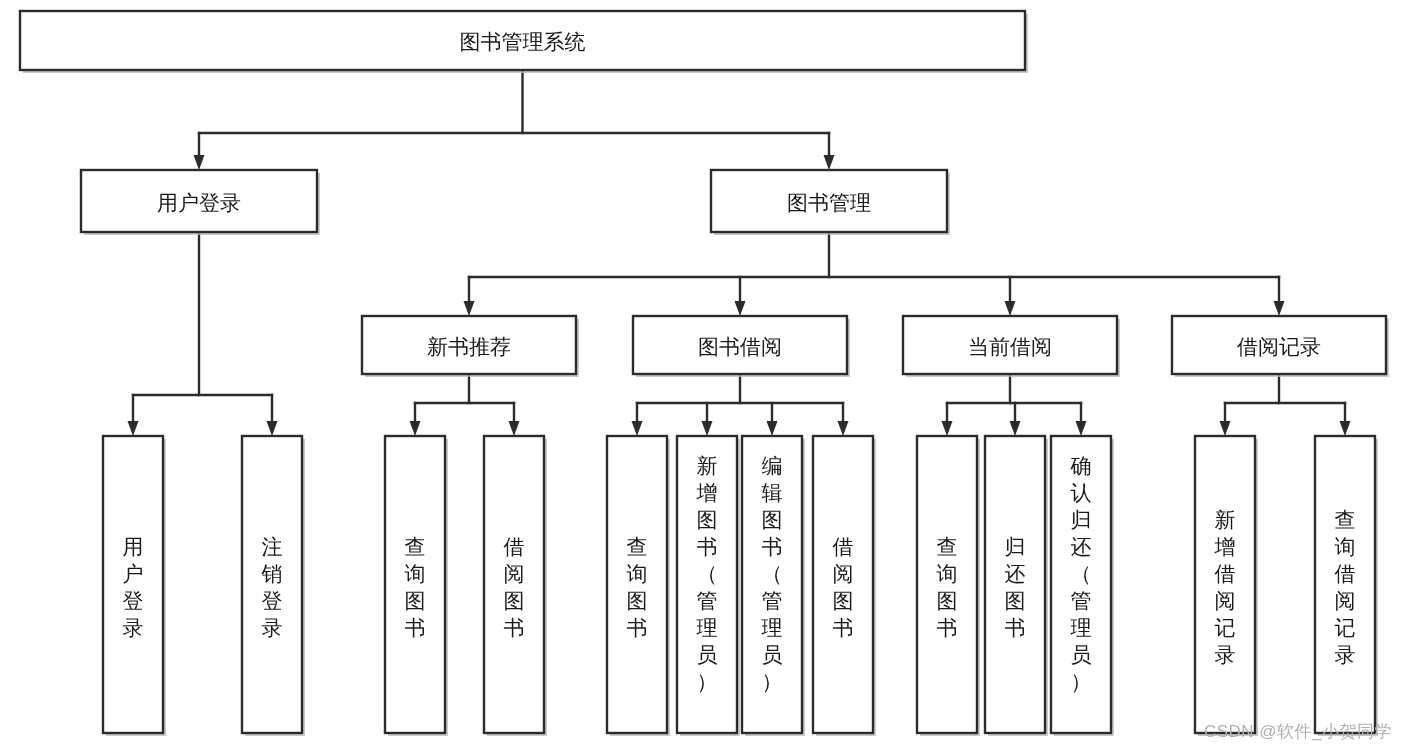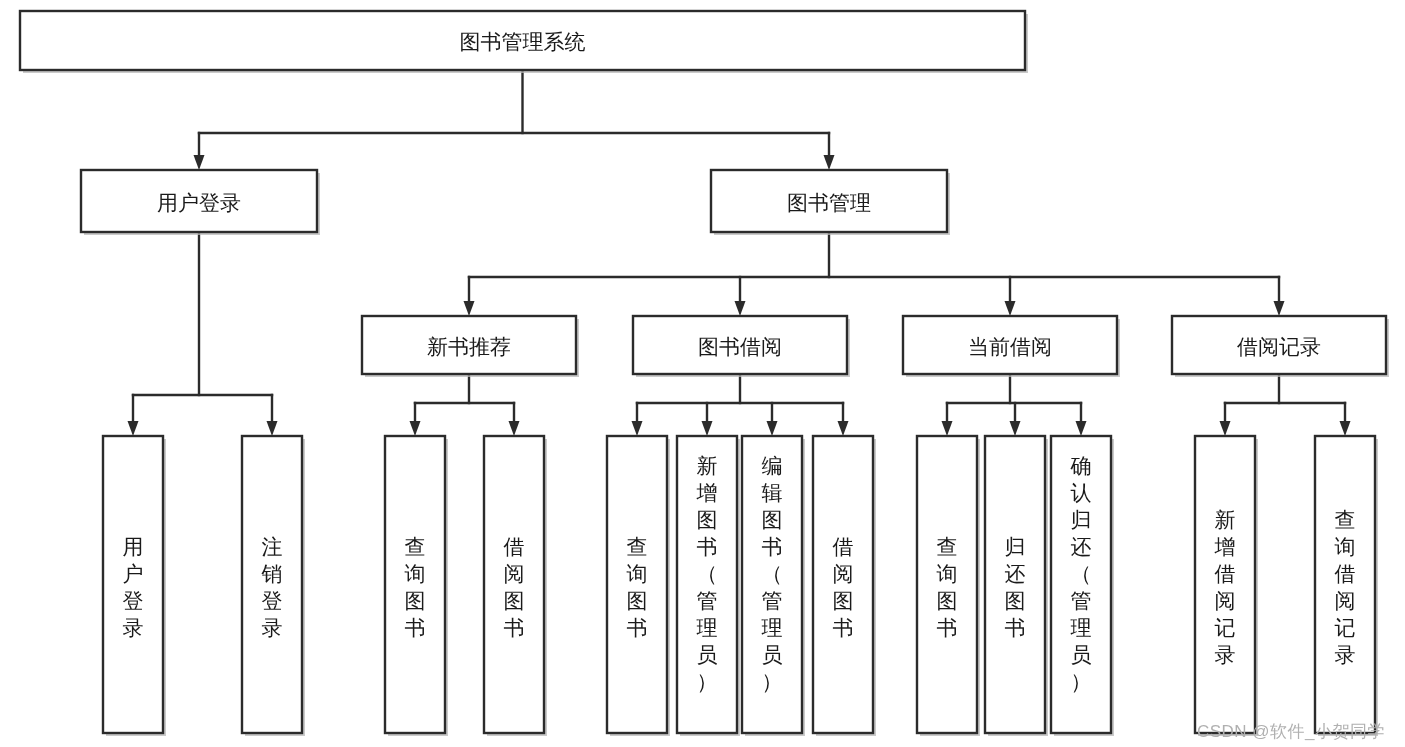--- a/index.html
+++ b/index.html
@@ -47,21 +47,21 @@
     dominant-baseline: central;
   }
   .node-label-vertical {
     font-family: "Liberation Sans", "DejaVu Sans", sans-serif;
     font-size: 21px;
     fill: #1a1a1a;
     text-anchor: middle;
   }
   .watermark {
     position: absolute;
-    right: 20px;
+    right: 13px;
     bottom: 4px;
     font-family: "Liberation Sans", "DejaVu Sans", sans-serif;
     font-size: 17px;
     color: #b0b0b0;
     white-space: nowrap;
     letter-spacing: 0.5px;
     text-align: center;
   }
 </style>
 </head>

